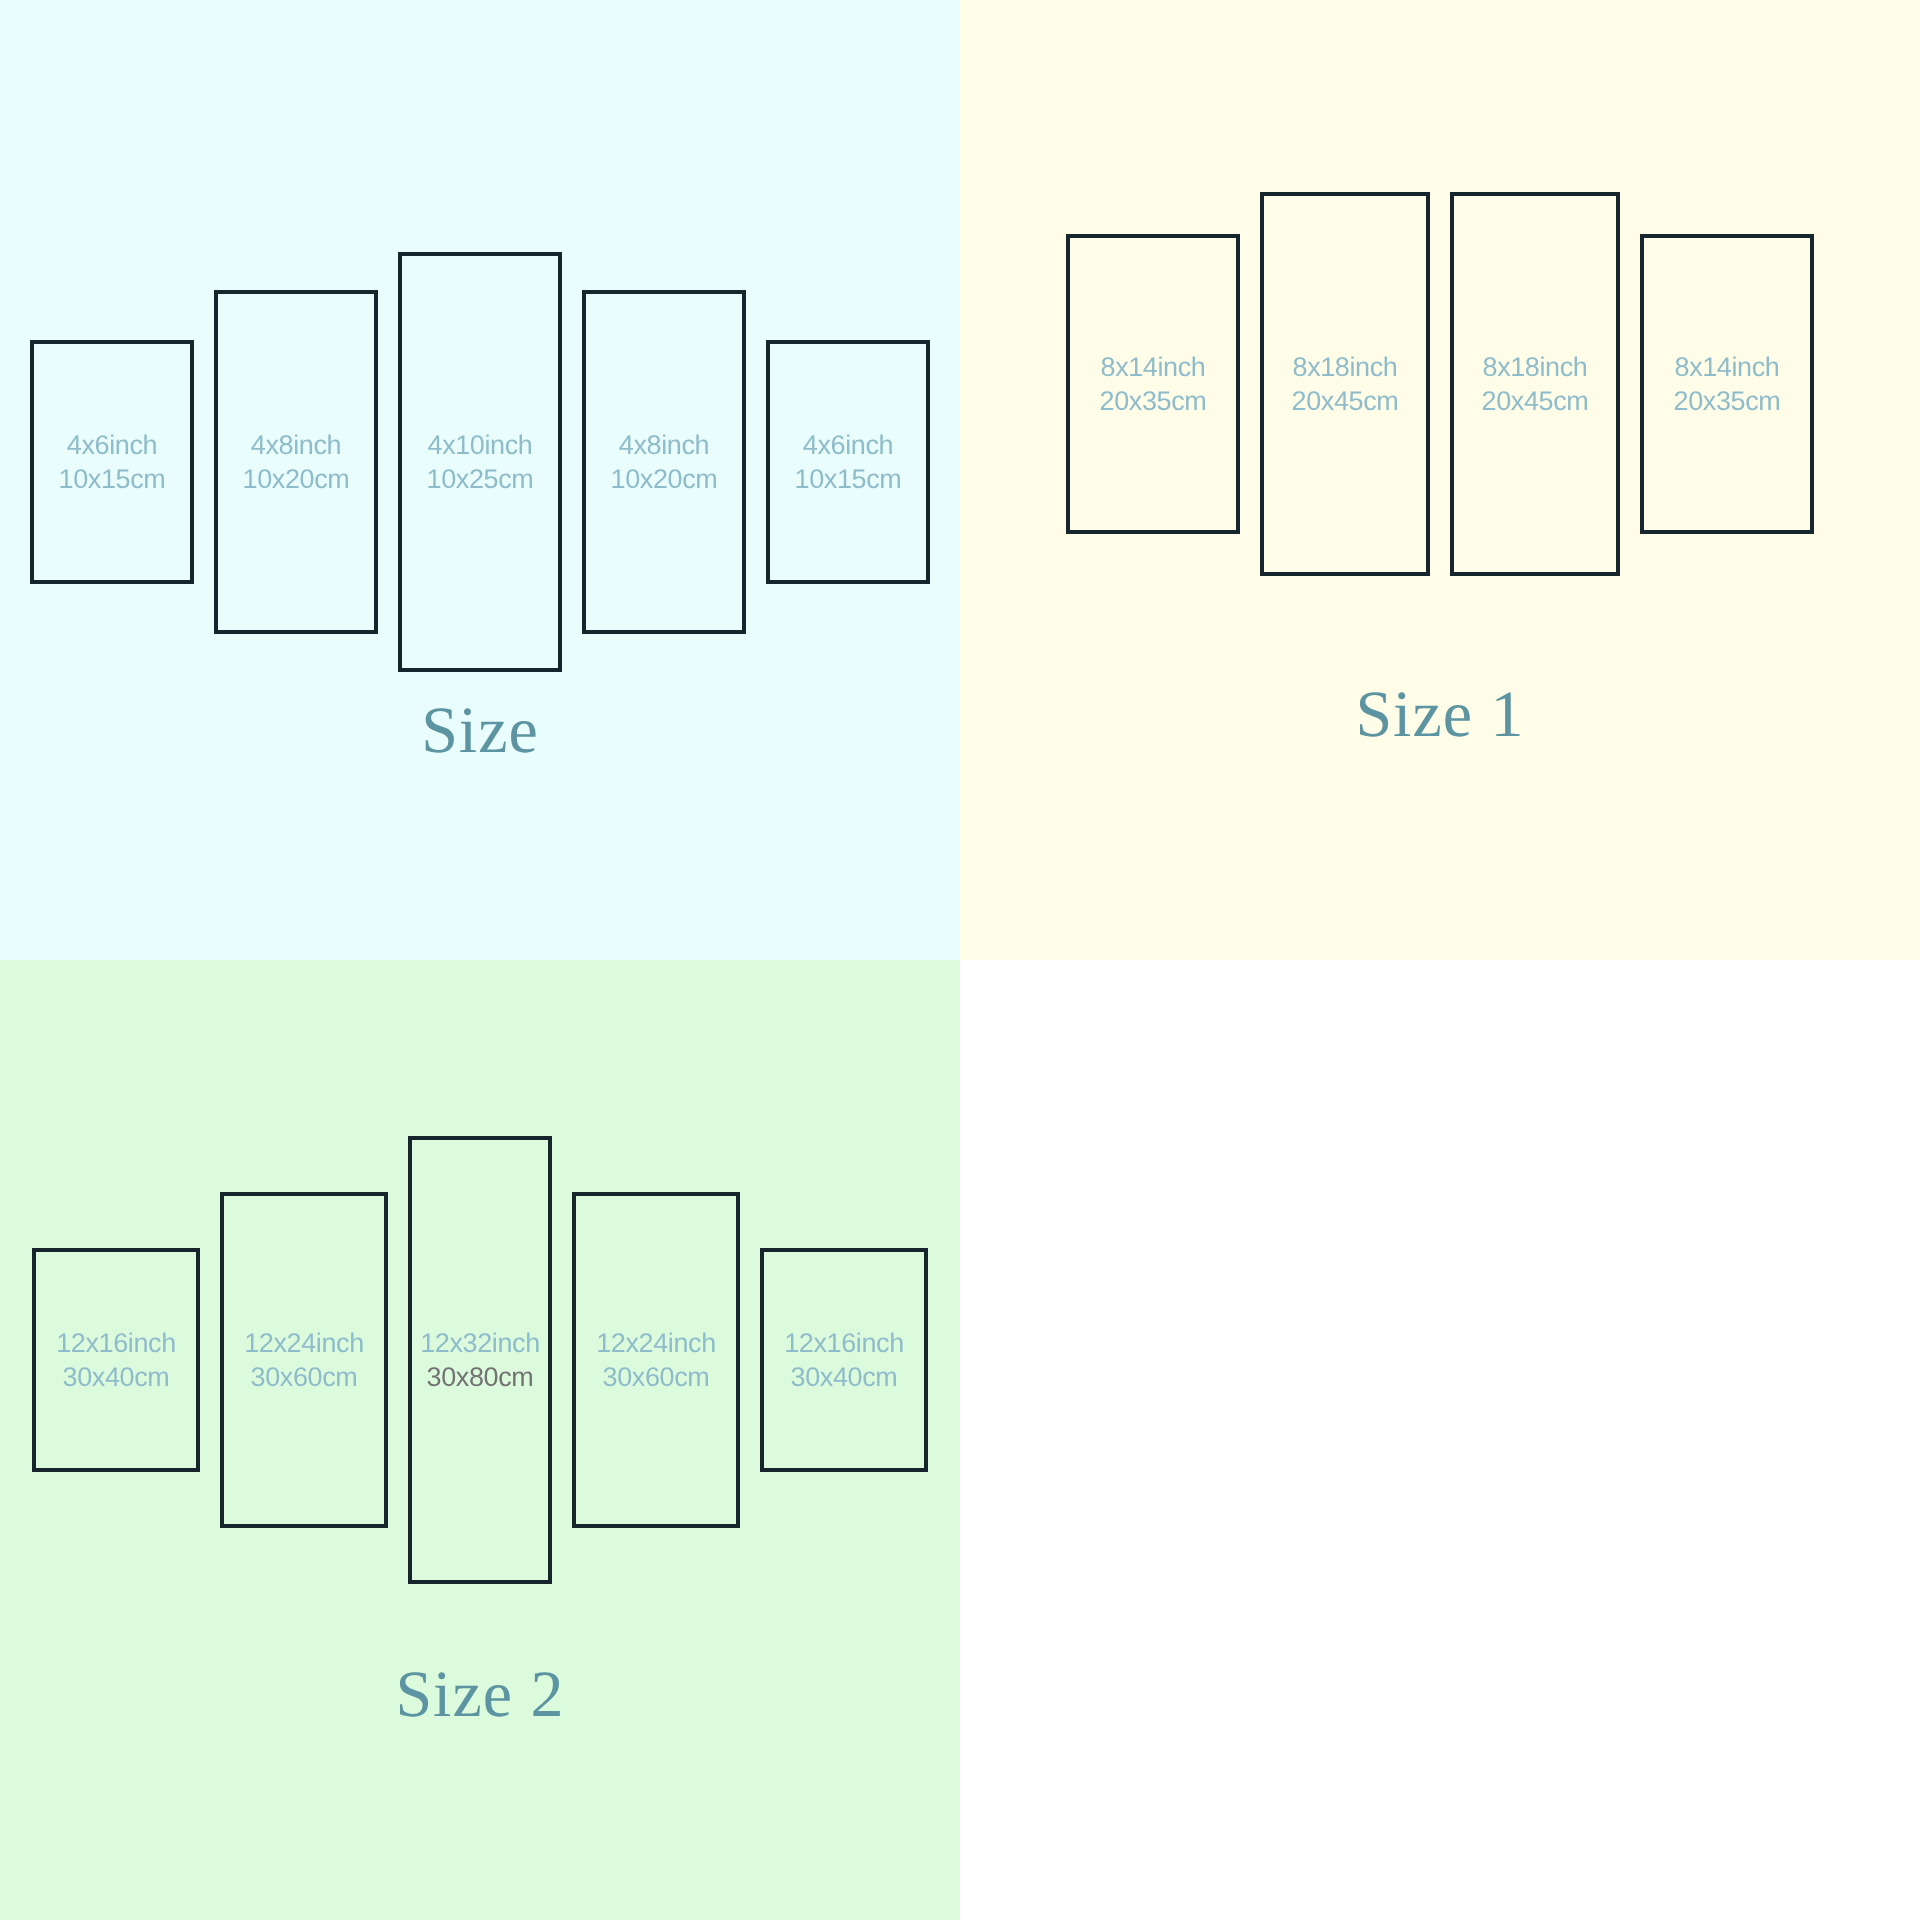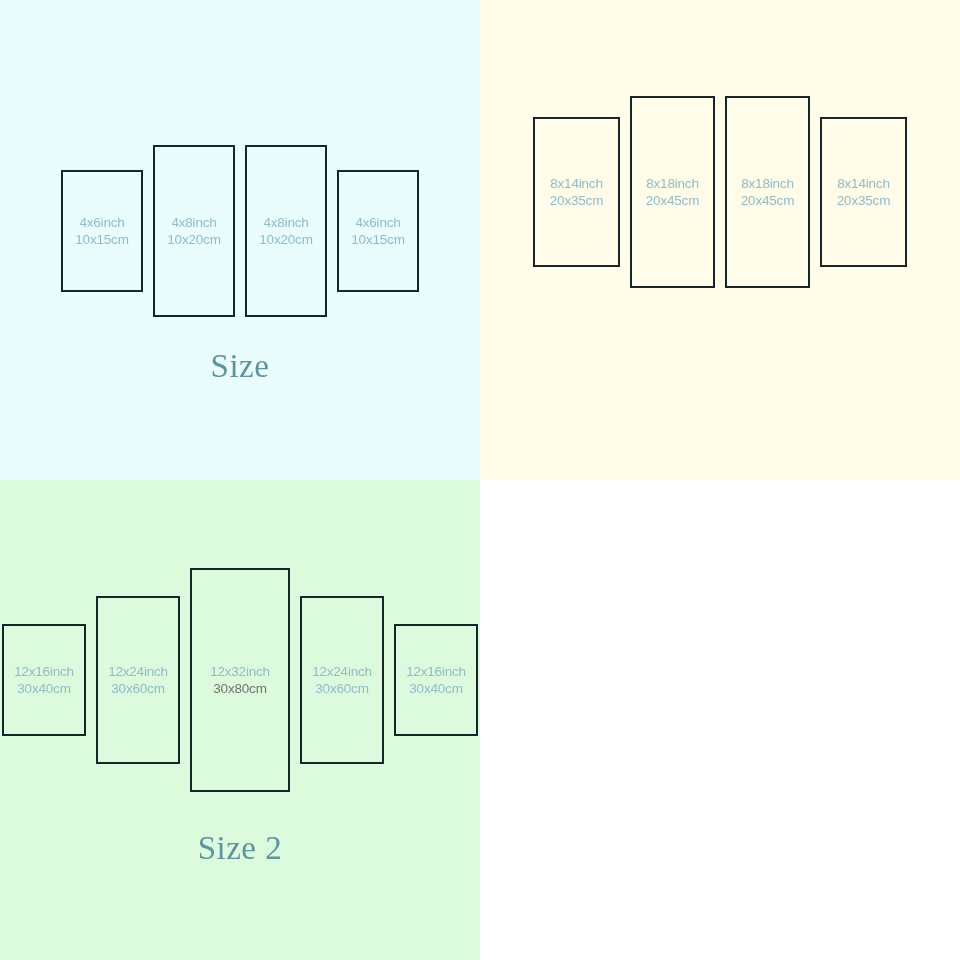--- a/index.html
+++ b/index.html
@@ -74,20 +74,24 @@
     <div class="quadrant" style="background: rgb(233, 253, 253);">
       <div class="panel-row" style="gap: 10px; top: 0px; margin-top: 31px;">
         <div class="panel" style="width: 82px; height: 122px; border-color: rgb(23, 38, 44);">
           <div class="panel-label" style="color: rgb(143, 188, 203);">4x6inch</div>
           <div class="panel-label" style="color: rgb(143, 188, 203);">10x15cm</div>
         </div>
         <div class="panel" style="width: 82px; height: 172px; border-color: rgb(23, 38, 44);">
           <div class="panel-label" style="color: rgb(143, 188, 203);">4x8inch</div>
           <div class="panel-label" style="color: rgb(143, 188, 203);">10x20cm</div>
         </div>
+        <div class="panel" style="width: 82px; height: 210px; border-color: rgb(23, 38, 44);">
+          <div class="panel-label" style="color: rgb(143, 188, 203);">4x10inch</div>
+          <div class="panel-label" style="color: rgb(143, 188, 203);">10x25cm</div>
+        </div>
         <div class="panel" style="width: 82px; height: 172px; border-color: rgb(23, 38, 44);">
           <div class="panel-label" style="color: rgb(143, 188, 203);">4x8inch</div>
           <div class="panel-label" style="color: rgb(143, 188, 203);">10x20cm</div>
         </div>
         <div class="panel" style="width: 82px; height: 122px; border-color: rgb(23, 38, 44);">
           <div class="panel-label" style="color: rgb(143, 188, 203);">4x6inch</div>
           <div class="panel-label" style="color: rgb(143, 188, 203);">10x15cm</div>
         </div>
       </div>
       <div class="quadrant-title" style="color: rgb(93, 148, 161); top: 348px;">Size</div>
@@ -104,32 +108,33 @@
         </div>
         <div class="panel" style="width: 85px; height: 192px; border-color: rgb(23, 38, 44);">
           <div class="panel-label" style="color: rgb(143, 188, 203);">8x18inch</div>
           <div class="panel-label" style="color: rgb(143, 188, 203);">20x45cm</div>
         </div>
         <div class="panel" style="width: 87px; height: 150px; border-color: rgb(23, 38, 44);">
           <div class="panel-label" style="color: rgb(143, 188, 203);">8x14inch</div>
           <div class="panel-label" style="color: rgb(143, 188, 203);">20x35cm</div>
         </div>
       </div>
+      <div class="quadrant-title" style="color: rgb(93, 148, 161); top: 340px;">Size 1</div>
     </div>
     <div class="quadrant" style="background: rgb(220, 251, 221);">
       <div class="panel-row" style="gap: 10px; top: 0px;">
         <div class="panel" style="width: 84px; height: 112px; border-color: rgb(23, 38, 44);">
           <div class="panel-label" style="color: rgb(143, 188, 203);">12x16inch</div>
           <div class="panel-label" style="color: rgb(143, 188, 203);">30x40cm</div>
         </div>
         <div class="panel" style="width: 84px; height: 168px; border-color: rgb(23, 38, 44);">
           <div class="panel-label" style="color: rgb(143, 188, 203);">12x24inch</div>
           <div class="panel-label" style="color: rgb(143, 188, 203);">30x60cm</div>
         </div>
-        <div class="panel" style="width: 100px; height: 224px; border-color: rgb(23, 38, 44);">
+        <div class="panel" style="width: 72px; height: 224px; border-color: rgb(23, 38, 44);">
           <div class="panel-label" style="color: rgb(143, 188, 203);">12x32inch</div>
           <div class="panel-label" style="color: #737373;">30x80cm</div>
         </div>
         <div class="panel" style="width: 84px; height: 168px; border-color: rgb(23, 38, 44);">
           <div class="panel-label" style="color: rgb(143, 188, 203);">12x24inch</div>
           <div class="panel-label" style="color: rgb(143, 188, 203);">30x60cm</div>
         </div>
         <div class="panel" style="width: 84px; height: 112px; border-color: rgb(23, 38, 44);">
           <div class="panel-label" style="color: rgb(143, 188, 203);">12x16inch</div>
           <div class="panel-label" style="color: rgb(143, 188, 203);">30x40cm</div>

